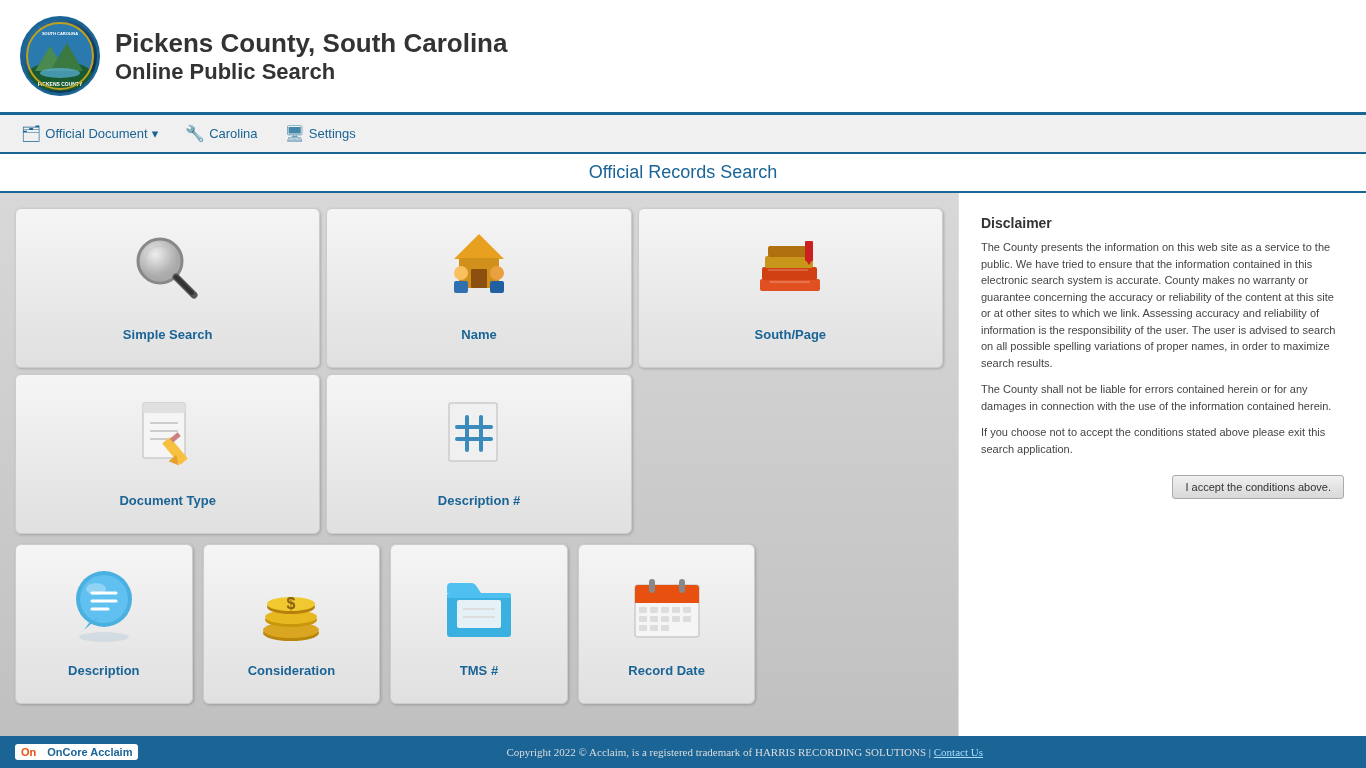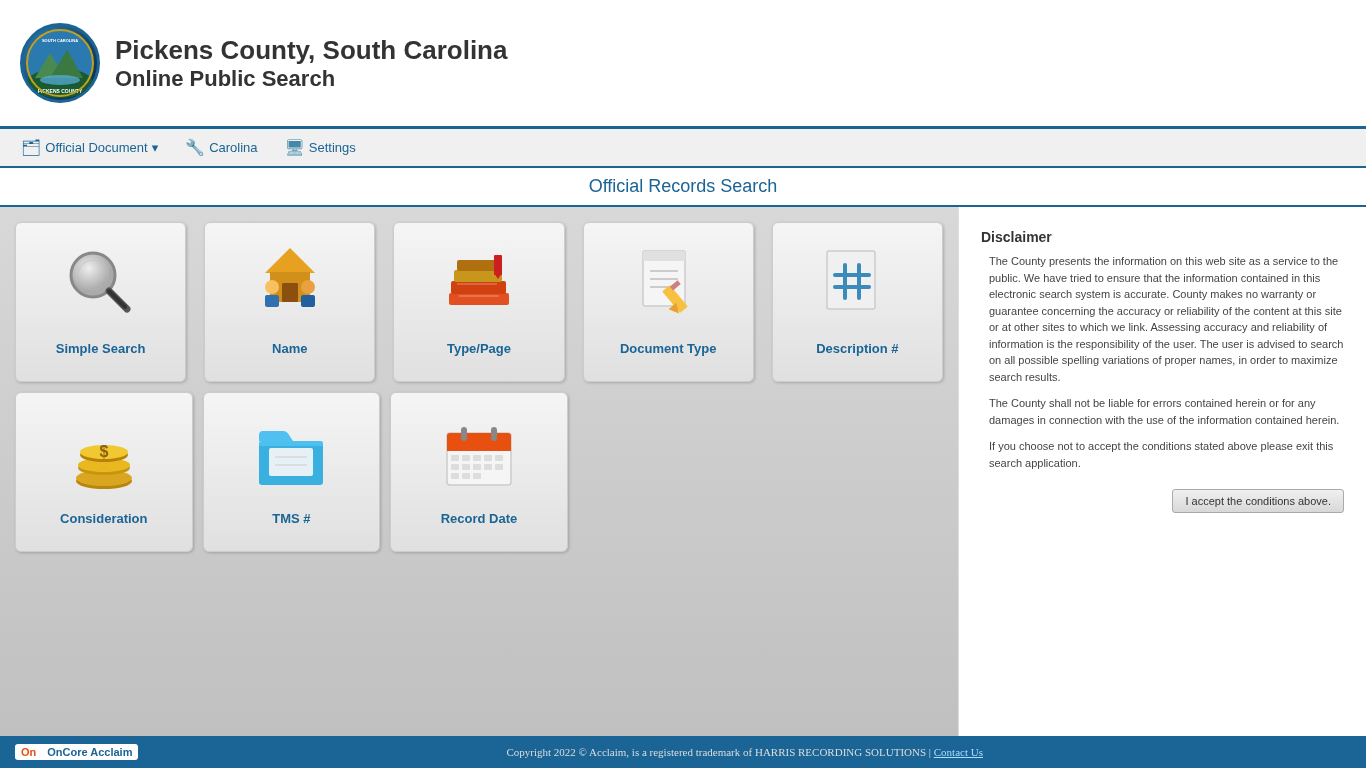--- a/index.html
+++ b/index.html
@@ -2,21 +2,21 @@
 <html><head>
   <meta charset="utf-8">
   <style>
     * { margin: 0; padding: 0; box-sizing: border-box; }
     body { font-family: Arial, sans-serif; font-size: 13px; background: #fff; color: #333; min-height: 768px; display: flex; flex-direction: column; }
 
     
     #header {
       display: flex;
       align-items: center;
-      padding: 23px 20px;
+      padding: 16px 20px;
       border-bottom: 3px solid #1a6496;
       background: #fff;
     }
     #header-logo {
       width: 80px;
       height: 80px;
       margin-right: 15px;
       flex-shrink: 0;
     }
     #header-text h1 { font-size: 26px; font-weight: bold; color: #333; }
@@ -60,22 +60,22 @@
 
     
     #search-area {
       flex: 1;
       background: linear-gradient(to bottom, #d8d8d8, #c0c0c0);
       padding: 15px;
     }
 
     .search-grid {
       display: grid;
-      grid-template-columns: repeat(5, 1fr);
-      gap: 18px;
+      grid-template-columns: repeat(3, 1fr);
+      gap: 6px;
       margin-bottom: 10px;
     }
     .search-grid-bottom {
       display: grid;
       grid-template-columns: repeat(5, 1fr);
       gap: 10px;
     }
 
     .search-card {
       background: linear-gradient(to bottom, #f5f5f5, #e0e0e0);
@@ -111,21 +111,21 @@
     .icon-svg { width: 80px; height: 80px; }
 
     
     #disclaimer {
       width: 408px;
       padding: 22px;
       background: #fff;
       border-left: 1px solid #ddd;
     }
     #disclaimer h4 { font-size: 14px; font-weight: bold; margin-bottom: 8px; }
-    #disclaimer p { font-size: 11px; color: #444; line-height: 1.5; margin-bottom: 10px; margin-left: 8px; }
+    #disclaimer p { font-size: 11px; color: #444; line-height: 1.5; margin-bottom: 10px; }
     #accept-btn {
       display: block;
       margin-left: auto;
       margin-top: 18px;
       padding: 5px 12px;
       background: linear-gradient(to bottom, #f0f0f0, #d8d8d8);
       border: 1px solid #aaa;
       border-radius: 3px;
       font-size: 11px;
       cursor: pointer;
@@ -274,21 +274,21 @@
             <rect x="15" y="27" width="48" height="12" fill="#c8961a" rx="2"></rect>
             <rect x="18" y="17" width="40" height="11" fill="#b07010" rx="2"></rect>
 
             <line x1="20" y1="53" x2="60" y2="53" stroke="#fff" stroke-width="1" opacity="0.4"></line>
             <line x1="18" y1="41" x2="58" y2="41" stroke="#fff" stroke-width="1" opacity="0.4"></line>
 
             <rect x="55" y="12" width="8" height="20" fill="#cc2020" rx="1"></rect>
             <polygon points="55,30 63,30 59,36" fill="#cc2020"></polygon>
           </svg>
         </div>
-        <span class="card-label">Type/Page</span>
+        <span class="card-label">South/Page</span>
       </div>
 
       <div class="search-card">
         <div class="card-icon-area">
           <svg class="icon-svg" viewBox="0 0 80 80">
 
             <rect x="15" y="8" width="42" height="55" fill="#f5f5f5" stroke="#ccc" stroke-width="1.5" rx="2"></rect>
             <rect x="15" y="8" width="42" height="10" fill="#e0e0e0" rx="2"></rect>
 
             <line x1="22" y1="28" x2="50" y2="28" stroke="#ccc" stroke-width="2"></line>
@@ -314,20 +314,40 @@
             <line x1="18" y1="32" x2="52" y2="32" stroke="#3a8abc" stroke-width="4" stroke-linecap="round"></line>
             <line x1="18" y1="44" x2="52" y2="44" stroke="#3a8abc" stroke-width="4" stroke-linecap="round"></line>
           </svg>
         </div>
         <span class="card-label">Description #</span>
       </div>
     </div>
 
     <div class="search-grid-bottom">
 
+      <div class="search-card">
+        <div class="card-icon-area">
+          <svg class="icon-svg" viewBox="0 0 80 80">
+
+            <ellipse cx="40" cy="72" rx="25" ry="5" fill="#b0c8d8" opacity="0.4"></ellipse>
+
+            <circle cx="40" cy="34" r="28" fill="#4ab0e0"></circle>
+            <circle cx="40" cy="34" r="24" fill="#60c0f0"></circle>
+
+            <ellipse cx="32" cy="24" rx="10" ry="6" fill="white" opacity="0.3"></ellipse>
+
+            <line x1="28" y1="28" x2="52" y2="28" stroke="white" stroke-width="3" stroke-linecap="round"></line>
+            <line x1="28" y1="36" x2="52" y2="36" stroke="white" stroke-width="3" stroke-linecap="round"></line>
+            <line x1="28" y1="44" x2="44" y2="44" stroke="white" stroke-width="3" stroke-linecap="round"></line>
+
+            <polygon points="25,58 35,52 20,65" fill="#4ab0e0"></polygon>
+          </svg>
+        </div>
+        <span class="card-label">Description</span>
+      </div>
 
       <div class="search-card">
         <div class="card-icon-area">
           <svg class="icon-svg" viewBox="0 0 80 80">
 
             <ellipse cx="40" cy="68" rx="28" ry="8" fill="#b8860b"></ellipse>
             <ellipse cx="40" cy="65" rx="28" ry="8" fill="#daa520"></ellipse>
 
             <ellipse cx="40" cy="55" rx="26" ry="7" fill="#c8960b"></ellipse>
             <ellipse cx="40" cy="52" rx="26" ry="7" fill="#e8b820"></ellipse>
@@ -401,22 +421,22 @@
     <h4>Disclaimer</h4>
     <p>The County presents the information on this web site as a service to the public. We have tried to ensure that the information contained in this electronic search system is accurate. County makes no warranty or guarantee concerning the accuracy or reliability of the content at this site or at other sites to which we link. Assessing accuracy and reliability of information is the responsibility of the user. The user is advised to search on all possible spelling variations of proper names, in order to maximize search results.</p>
     <p>The County shall not be liable for errors contained herein or for any damages in connection with the use of the information contained herein.</p>
     <p>If you choose not to accept the conditions stated above please exit this search application.</p>
     <button id="accept-btn">I accept the conditions above.</button>
   </div>
 </div>
 
 <div id="footer">
   <div id="footer-logo">
-    <div style="background:#fff; border-radius:3px; padding:2px 6px; display:flex; align-items:center; gap:3px;">
+    <div style="background:#fff; border-radius:3px; padding:2px 6px; display:flex; align-items:center; gap:11px;">
       <span style="color:#e85010; font-weight:bold; font-size:11px;">On</span>
-      <span style="color:#1a6496; font-weight:bold; font-size:11px;margin-left:8px;">OnCore Acclaim</span>
+      <span style="color:#1a6496; font-weight:bold; font-size:11px;">OnCore Acclaim</span>
     </div>
   </div>
   <div id="footer-copyright">
     <span>Copyright 2022 © Acclaim, is a registered trademark of HARRIS RECORDING SOLUTIONS | </span>
     <a href="#">Contact Us</a>
   </div>
 </div>
 
 </body></html>

